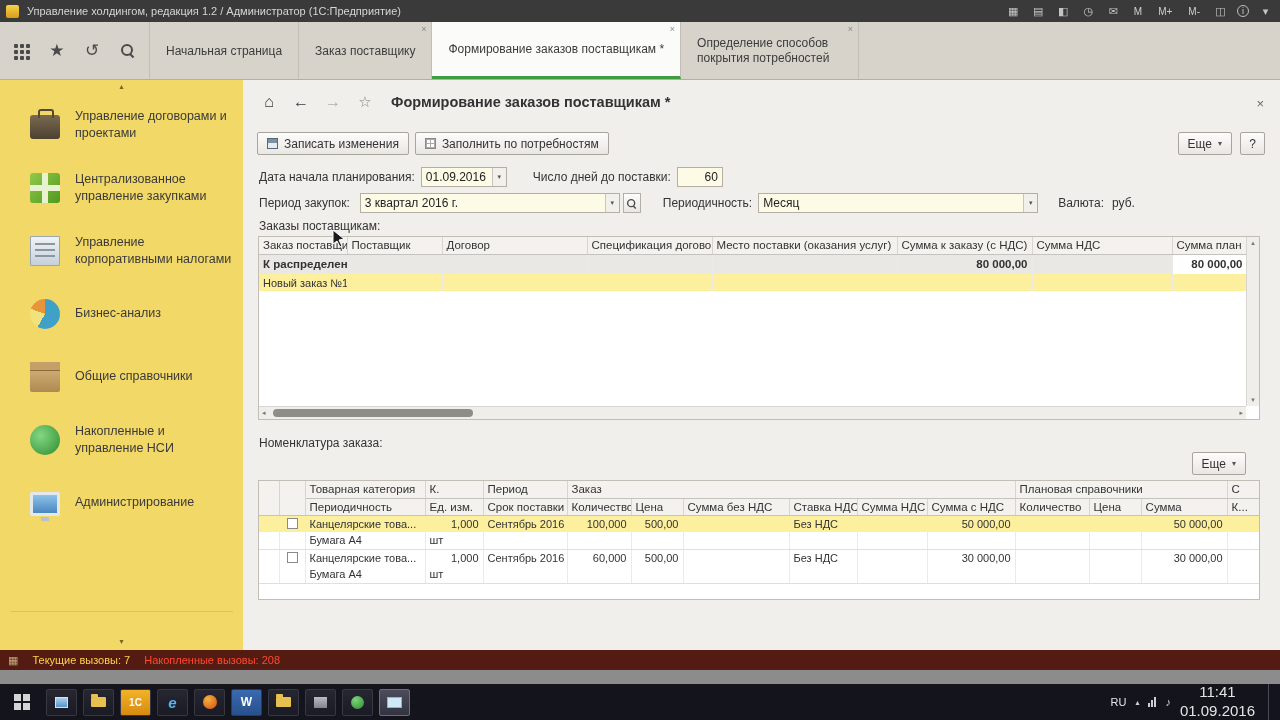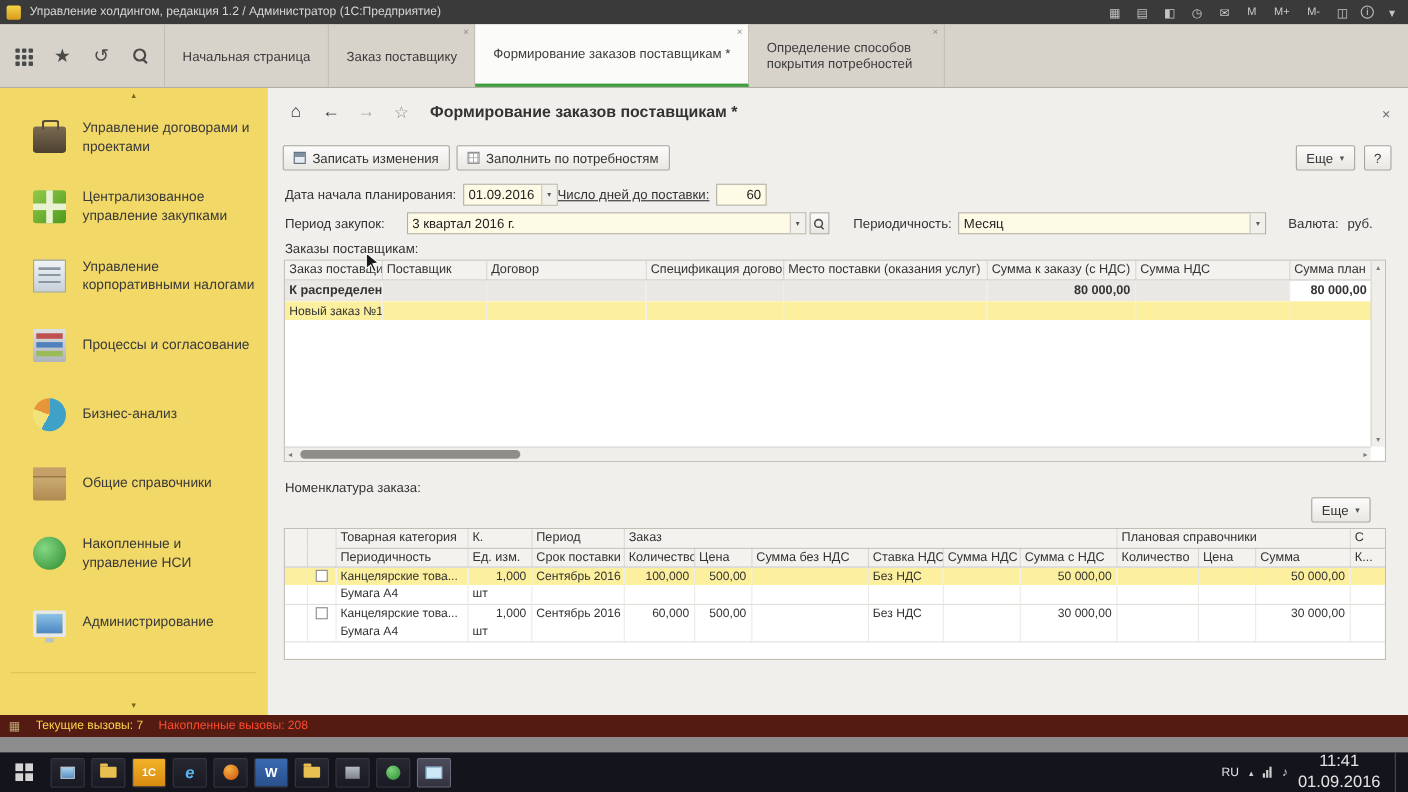--- a/index.html
+++ b/index.html
@@ -200,24 +200,20 @@
   </div>
   <div class="side-item">
     <div class="si ic-purchases"></div>
     <div class="lbl">Централизованное управление закупками</div>
   </div>
   <div class="side-item">
     <div class="si ic-taxes"></div>
     <div class="lbl">Управление корпоративными налогами</div>
   </div>
   <div class="side-item">
-    <div class="si ic-processes"></div>
-    <div class="lbl">Процессы и согласование</div>
-  </div>
-  <div class="side-item">
     <div class="si ic-analysis"></div>
     <div class="lbl">Бизнес-анализ</div>
   </div>
   <div class="side-item">
     <div class="si ic-references"></div>
     <div class="lbl">Общие справочники</div>
   </div>
   <div class="side-item">
     <div class="si ic-integration"></div>
     <div class="lbl">Накопленные и управление НСИ</div>
@@ -259,29 +255,29 @@
   <button class="btn help-btn">
     <span>?</span>
   </button>
 
   <div class="params p1">
     <span class="flabel">Дата начала планирования:</span>
     <div class="inp" style="width:86px;margin-left:6px;padding-right:16px;">
       <span>01.09.2016</span>
       <span class="dd">▾</span>
     </div>
-    <span class="flabel" style="text-decoration:underline;">Число дней до поставки:</span>
+    <span class="flabel" style="margin-left:26px;">Число дней до поставки:</span>
     <div class="inp num" style="width:46px;margin-left:6px;justify-content:flex-end;">
       <span>60</span>
     </div>
   </div>
 
   <div class="params p2">
     <span class="flabel">Период закупок:</span>
-    <div class="inp" style="width:363px;margin-left:20px;padding-right:16px;">
+    <div class="inp" style="width:260px;margin-left:10px;padding-right:16px;">
       <span>3 квартал 2016 г.</span>
       <span class="dd">▾</span>
     </div>
     <div class="choice-btn">
         <span class="mag small"></span>
       </div>
     <span class="flabel" style="margin-left:22px;">Периодичность:</span>
     <div class="inp" style="width:280px;margin-left:6px;padding-right:2px;">
       <span>Месяц</span>
       <span class="dd">▾</span>

